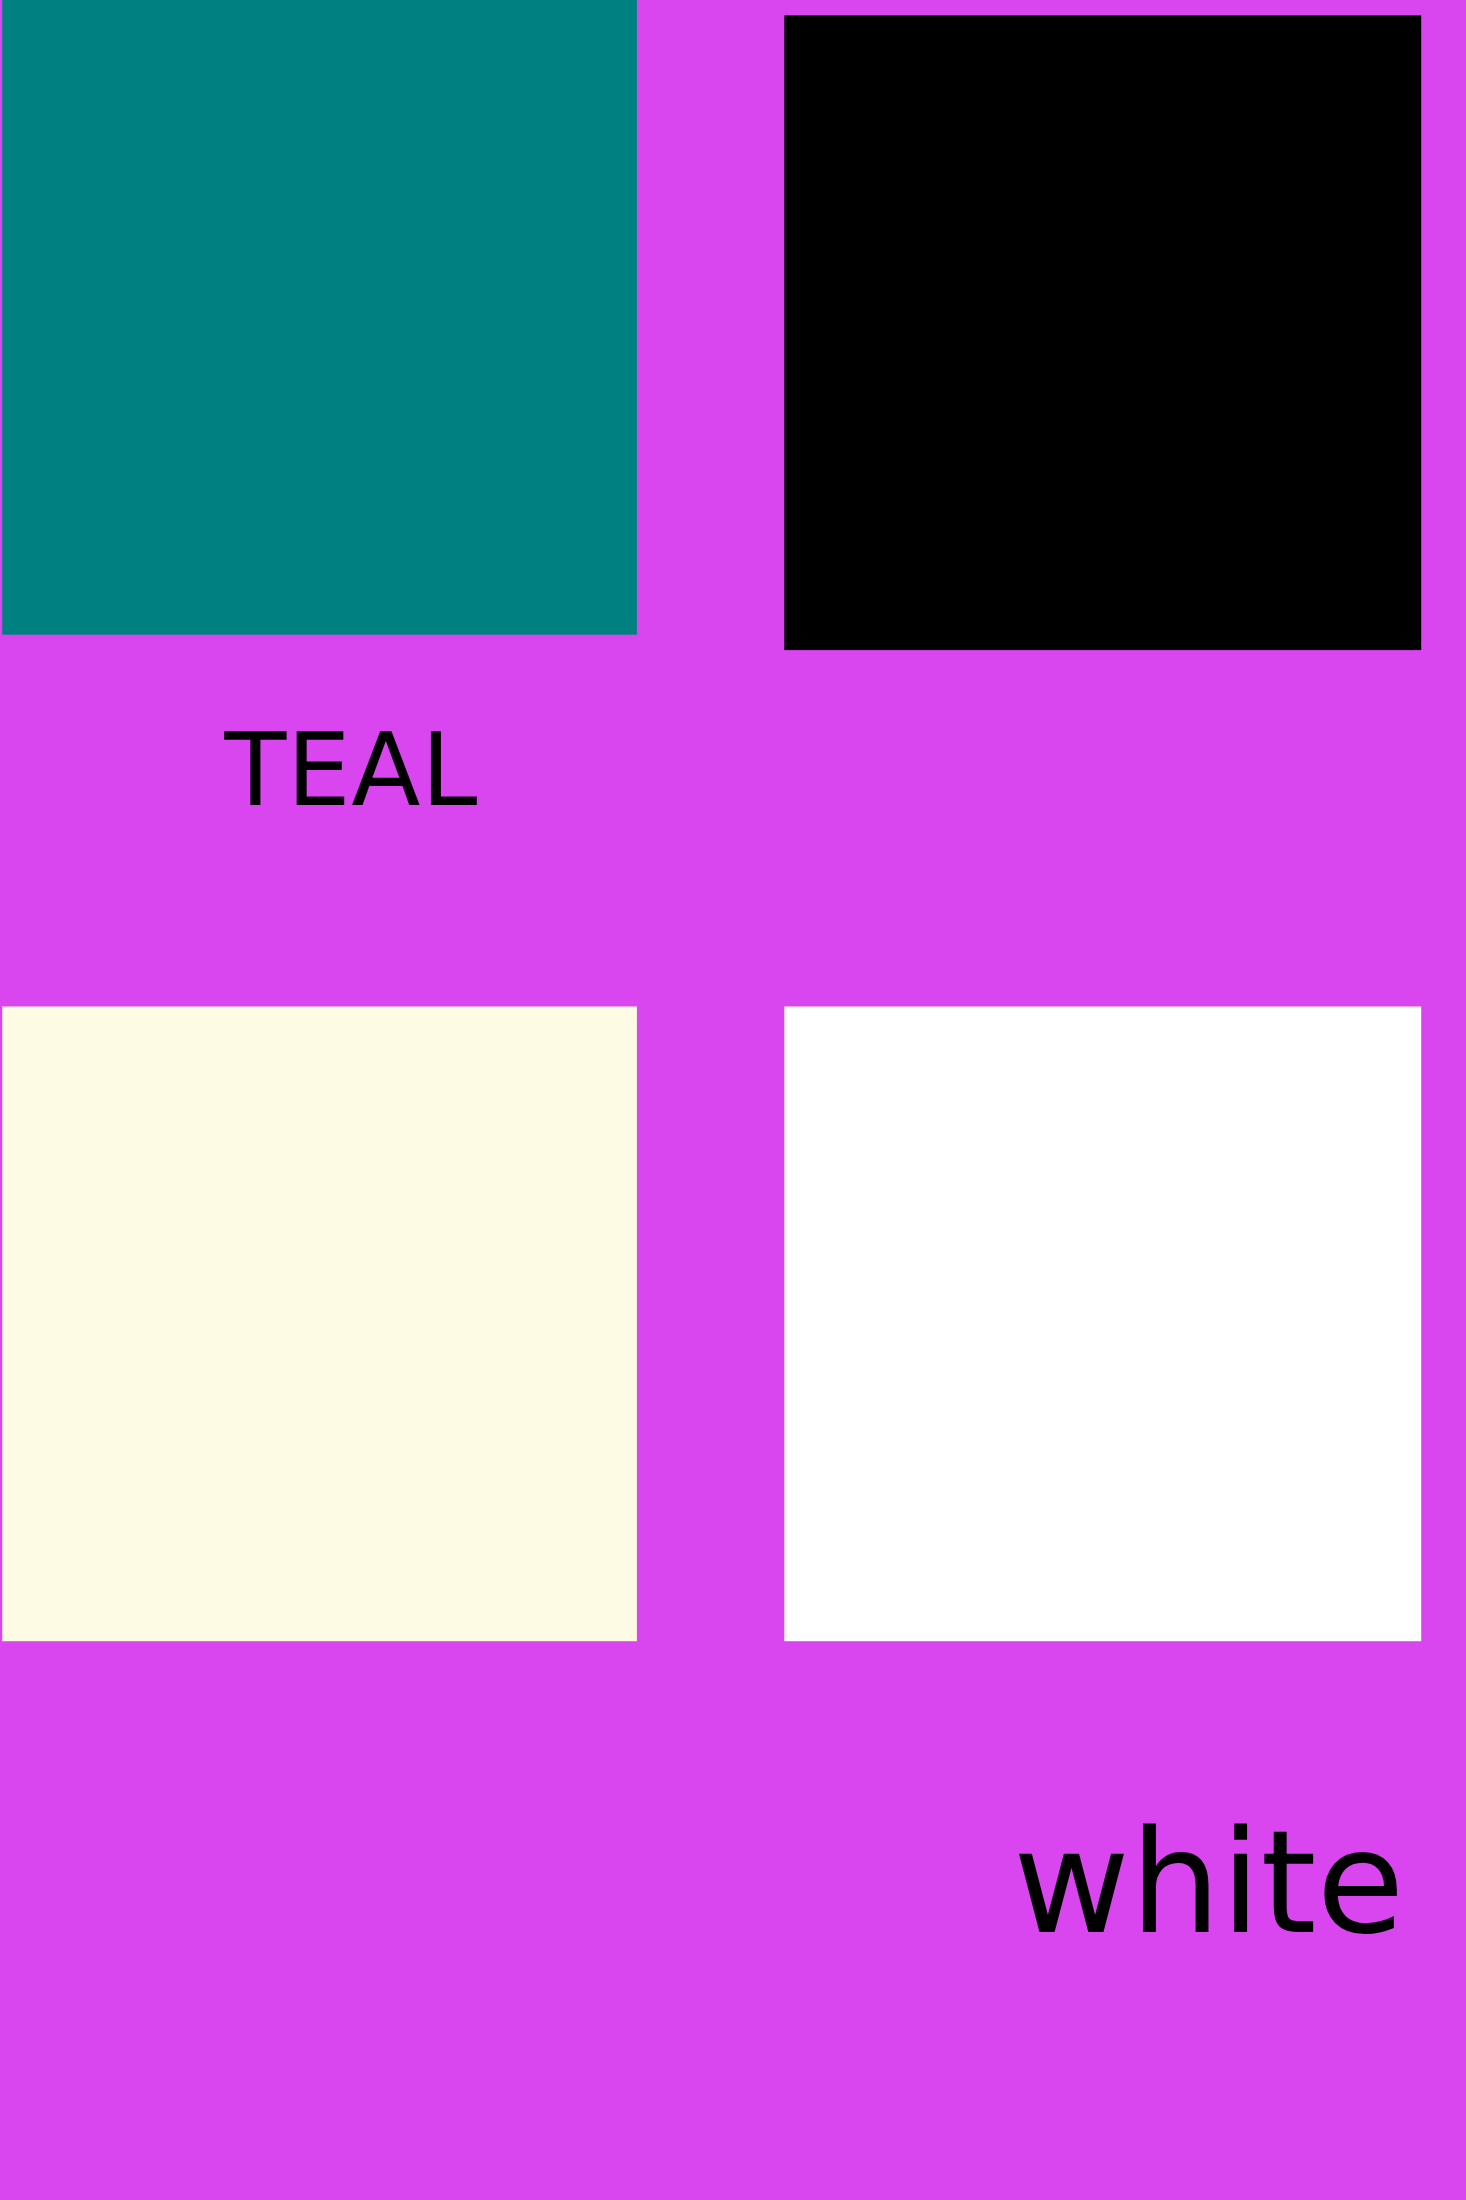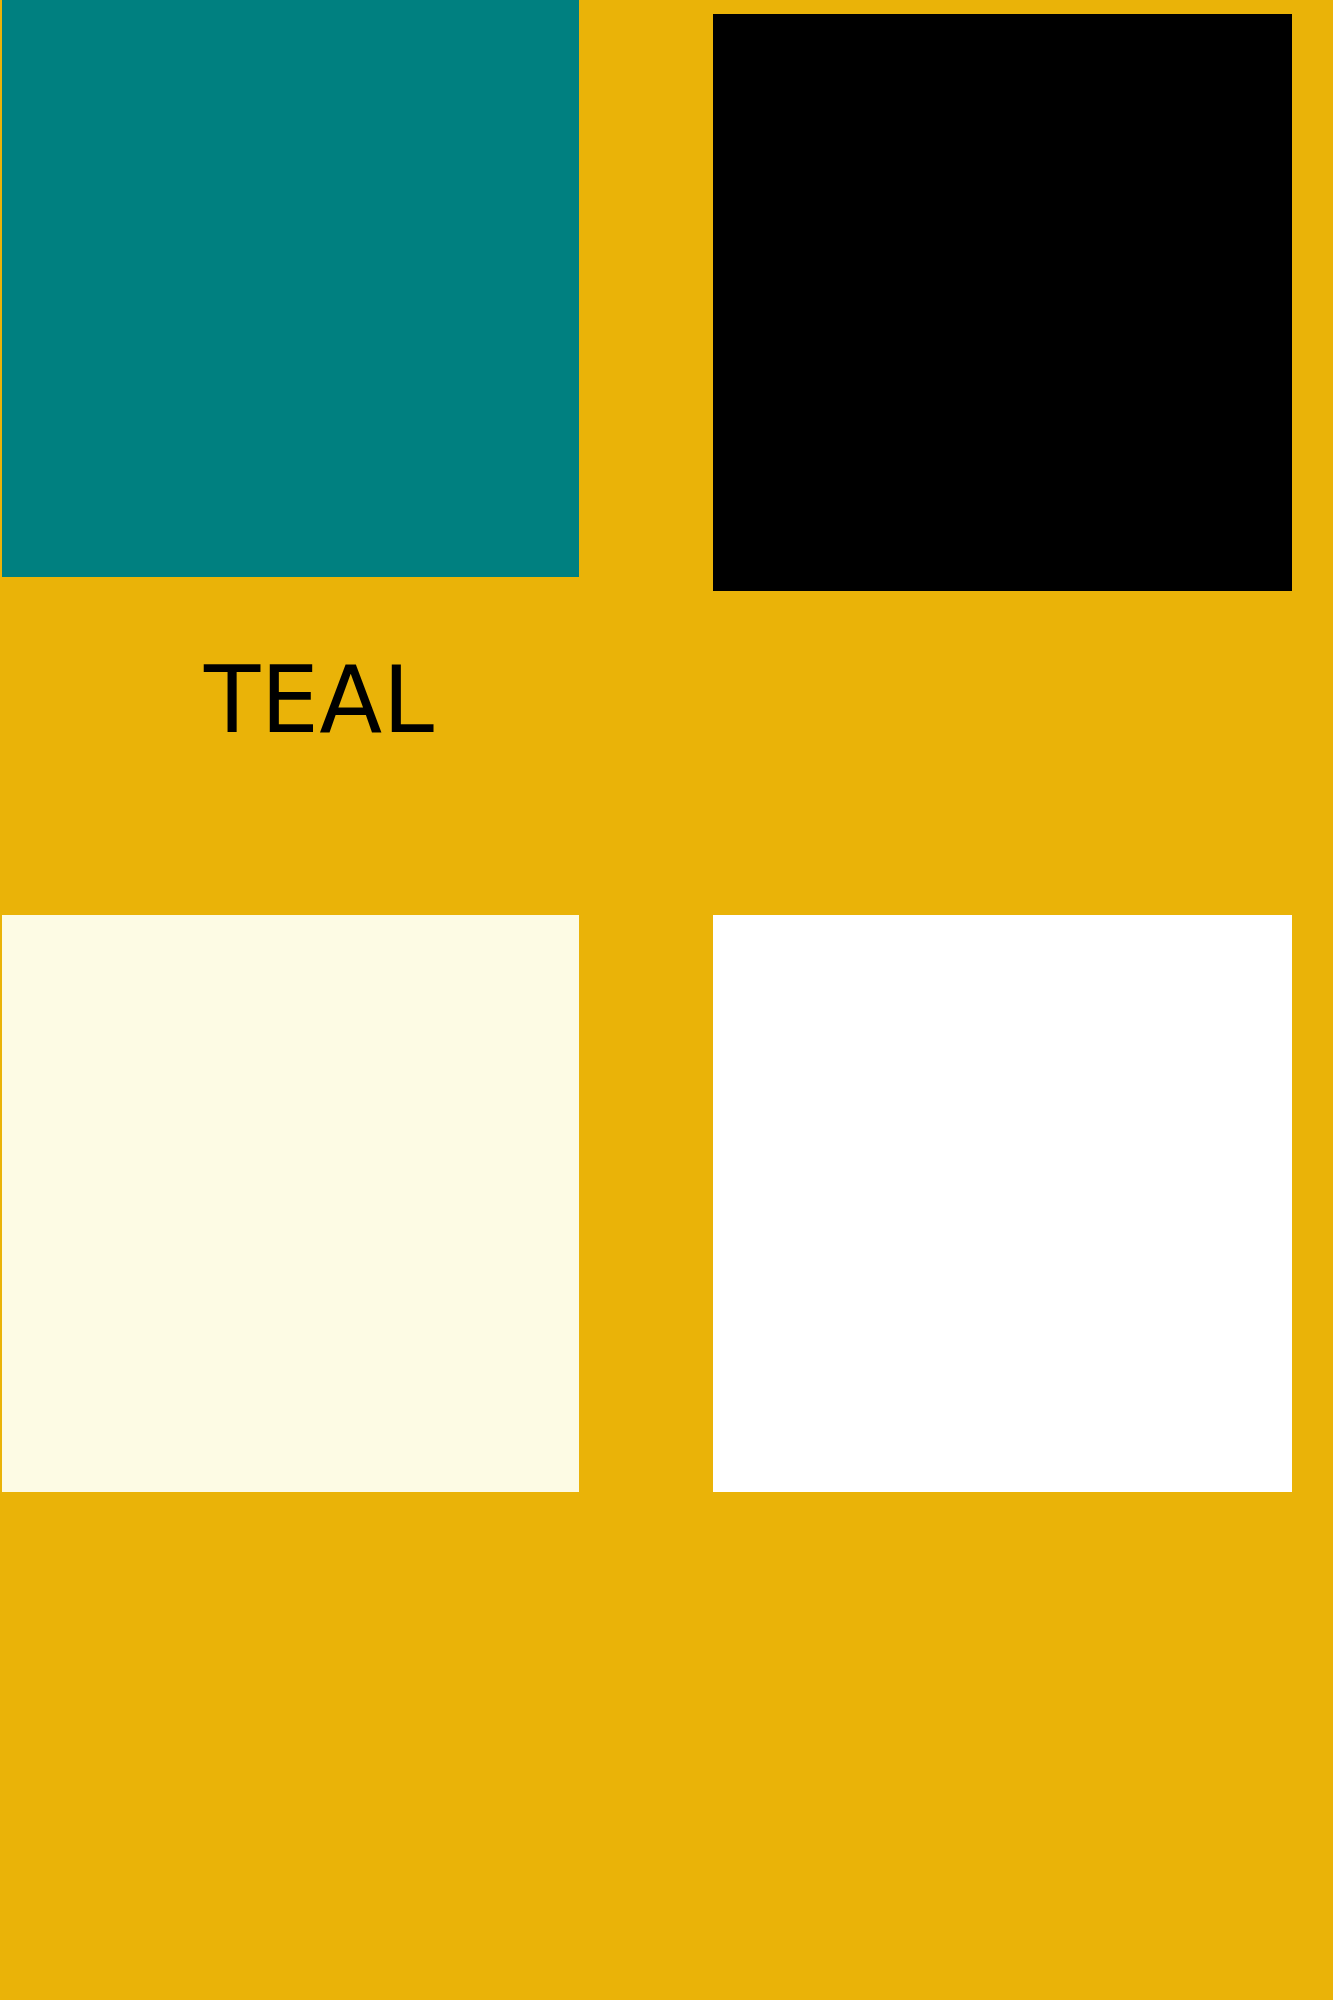--- a/index.html
+++ b/index.html
@@ -10,21 +10,21 @@
   }
   body {
     font-family: "DejaVu Sans", sans-serif;
     -webkit-font-smoothing: antialiased;
   }
 
   .board {
     position: relative;
     width: 1333px;
     height: 2000px;
-    background: #eab308;
+    background: #d946ef;
     overflow: hidden;
   }
 
   
   .swatch {
     position: absolute;
     display: block;
     box-sizing: border-box;
   }
 
@@ -108,14 +108,15 @@
   <div class="swatch swatch-black" style="background-color: rgb(0, 0, 0);"></div>
 
   <div class="label label-uppercase label-teal">TEAL</div>
 
 
   <div class="swatch swatch-unbleached" style="background-color: rgb(253, 251, 228);"></div>
 
   <div class="swatch swatch-white" style="background-color: rgb(255, 255, 255);"></div>
 
 
+  <div class="label label-white">white</div>
 
 </div>
 
 </body></html>

